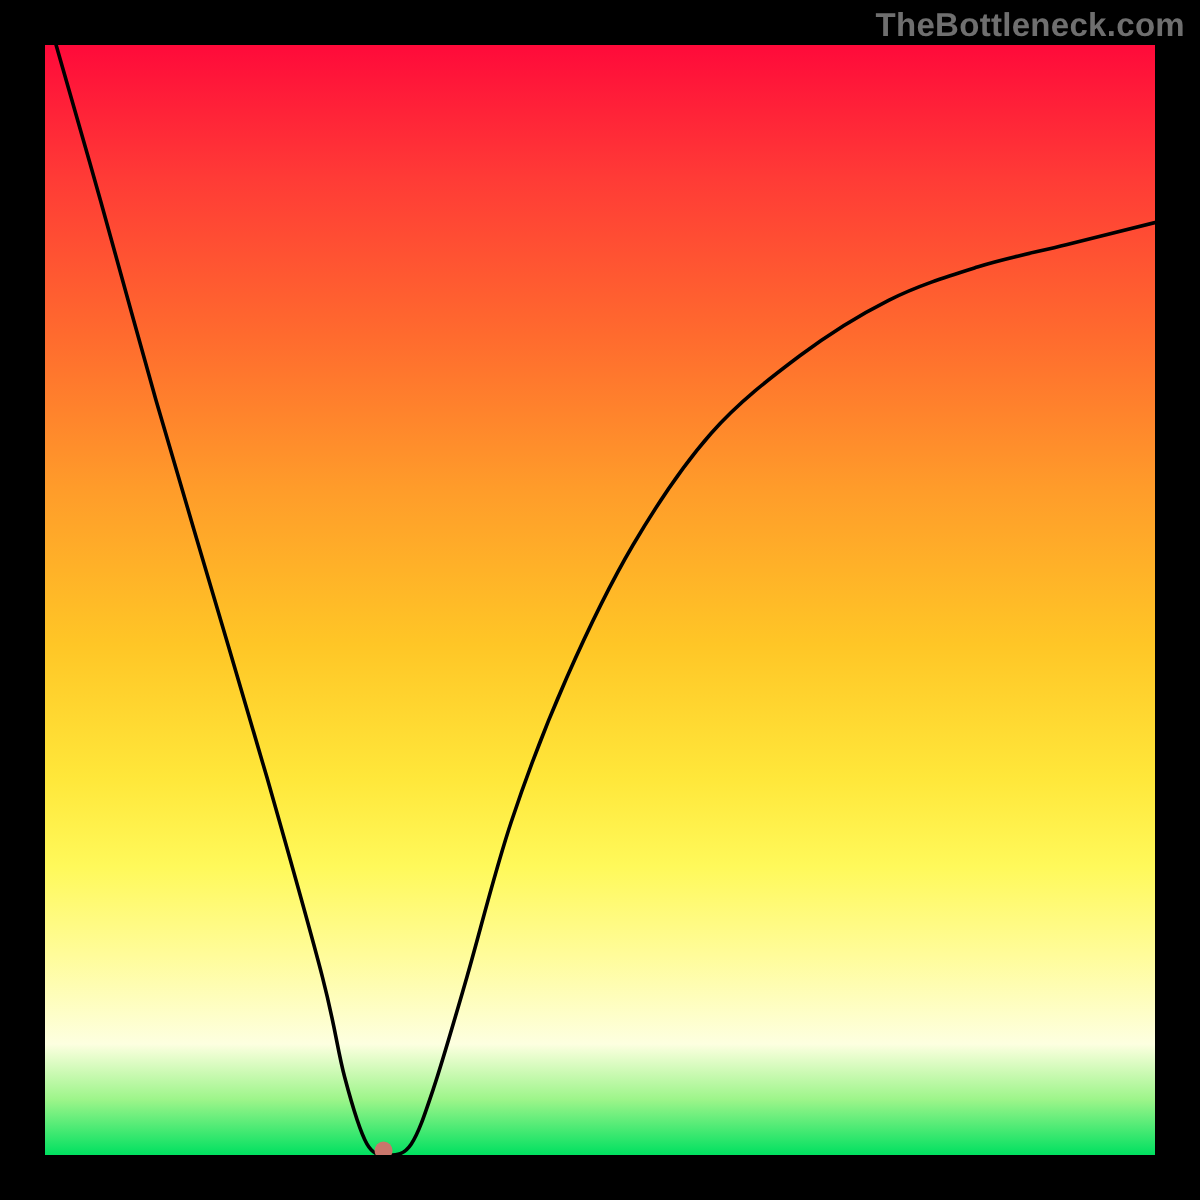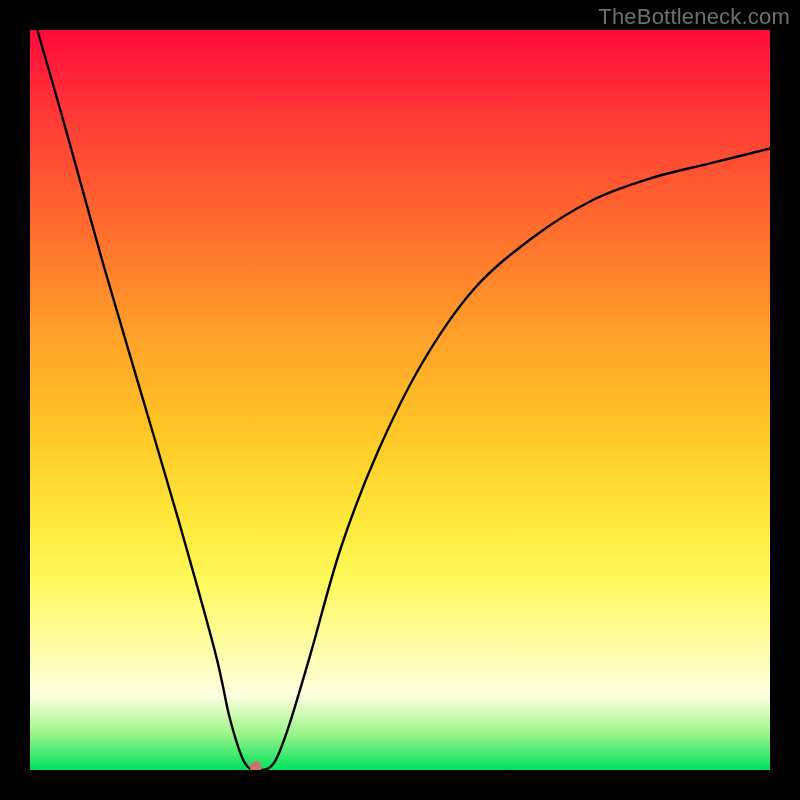--- a/index.html
+++ b/index.html
@@ -29,21 +29,21 @@
       #fdffe0 90%,
       #9df58a 95%,
       #00e060 100%);
   }
   .watermark {
     position: absolute;
     top: 4px;
     right: 10px;
     color: #6f6f6f;
     font-size: 22px;
-    font-weight: 400;
+    font-weight: 700;
     letter-spacing: 0.2px;
   }
   svg.curve {
     position: absolute;
     left: 0;
     top: 0;
   }
 </style>
 </head>
 <body>

